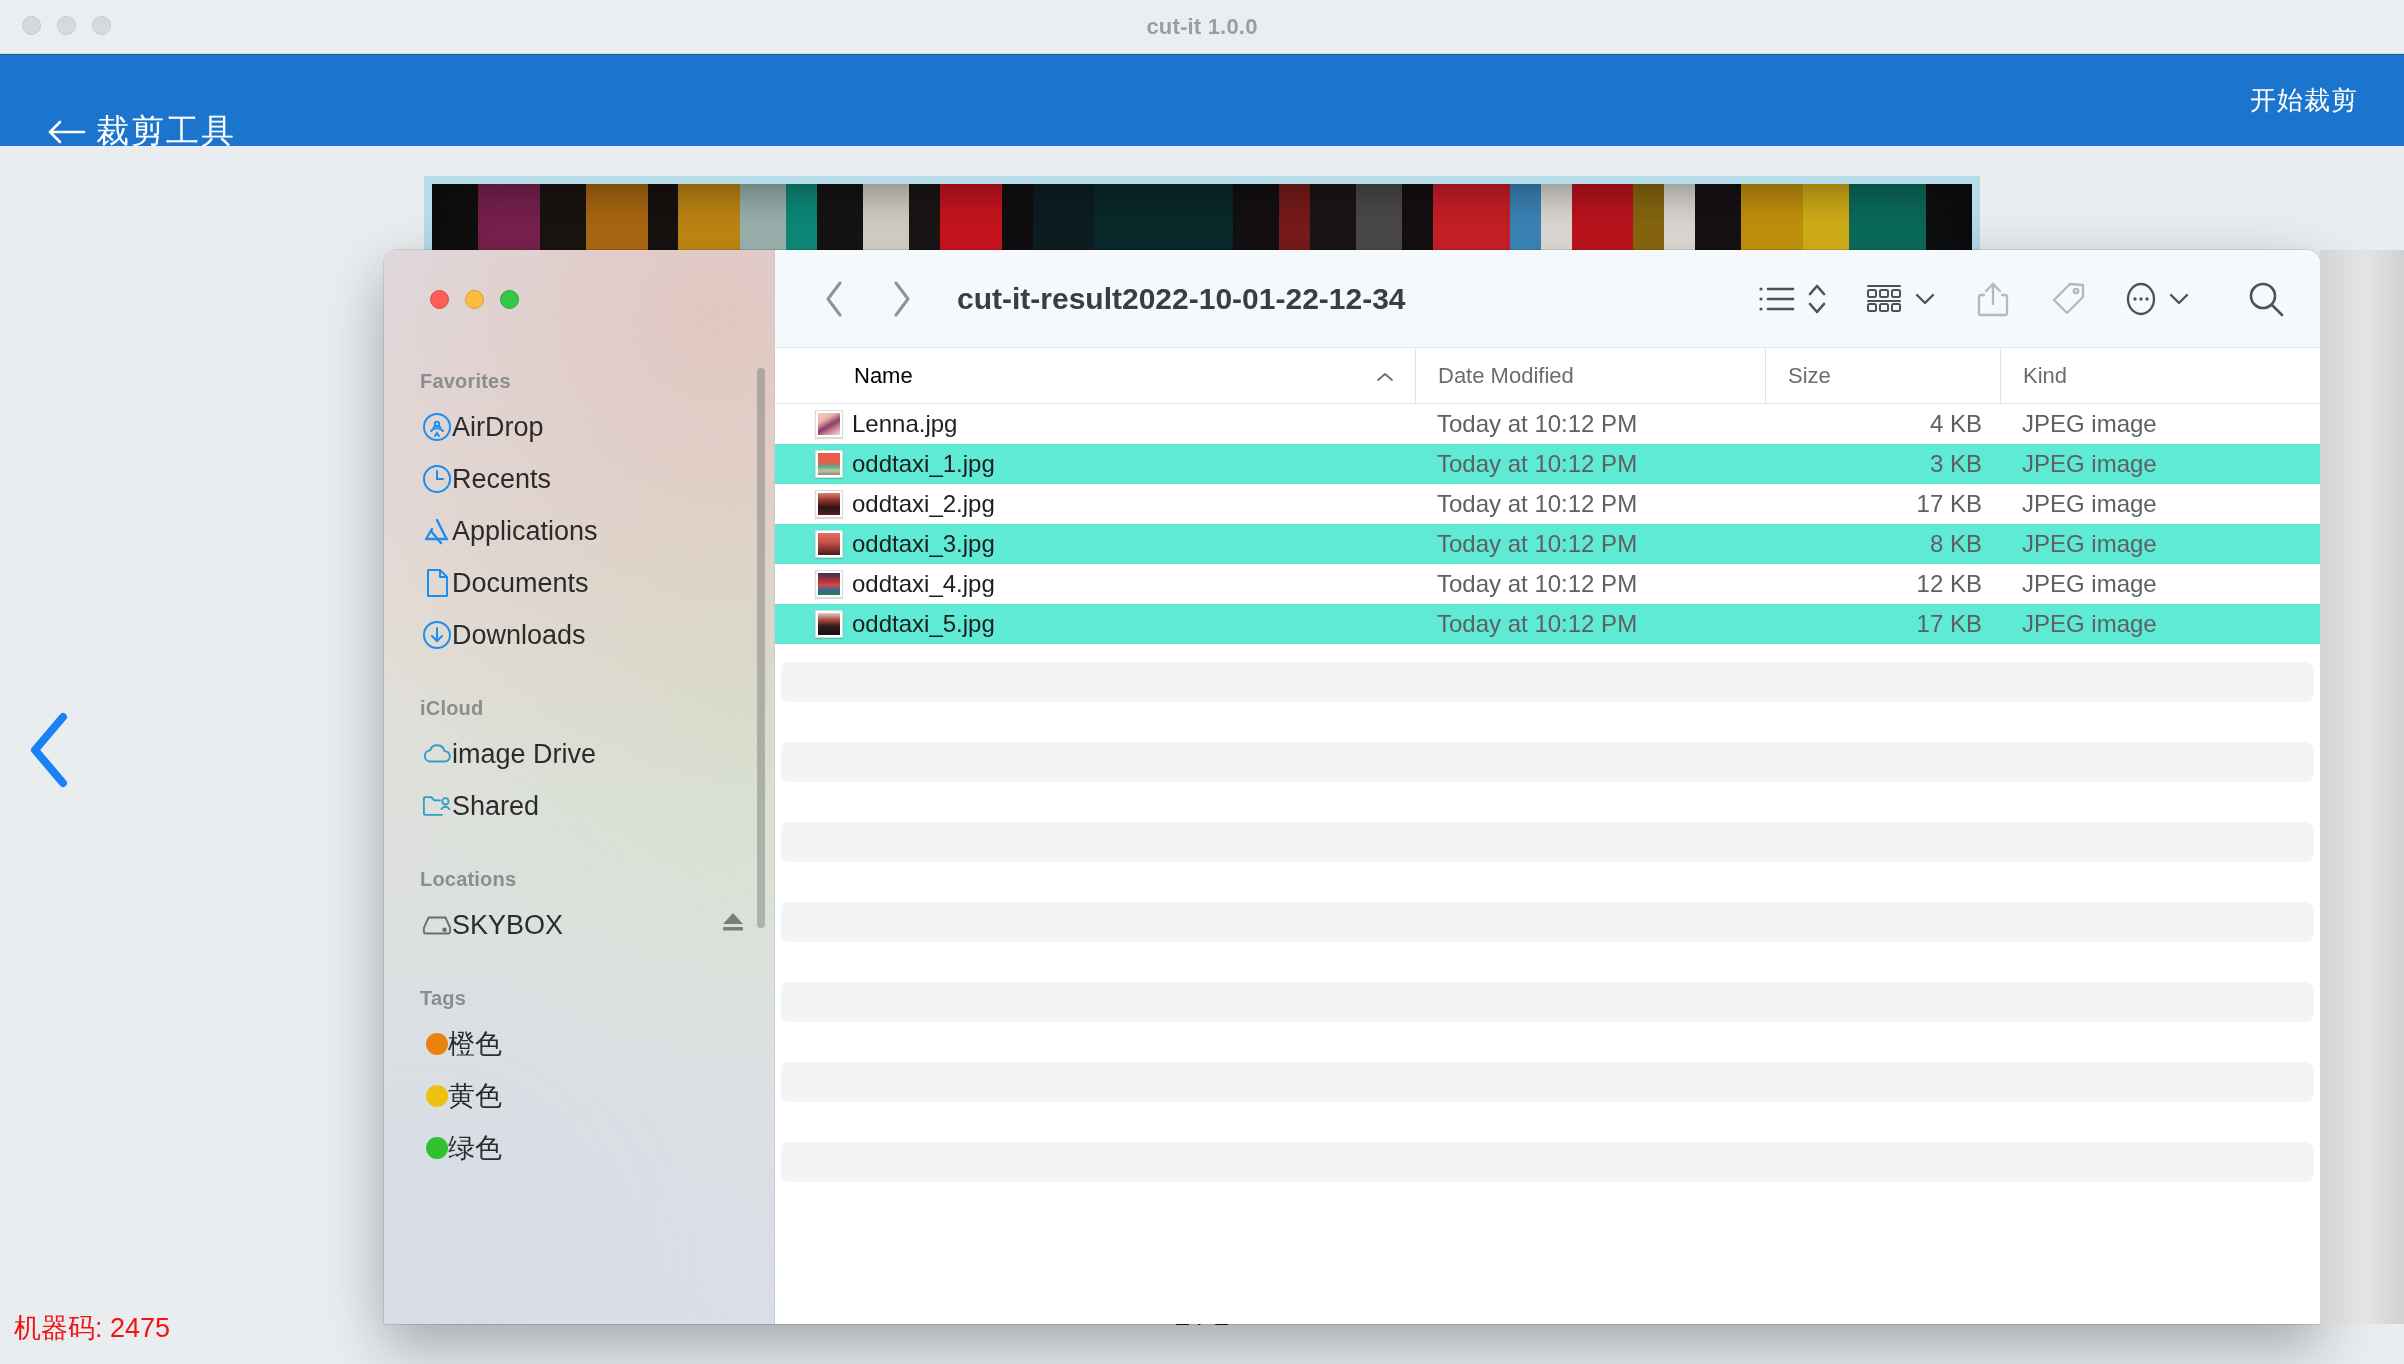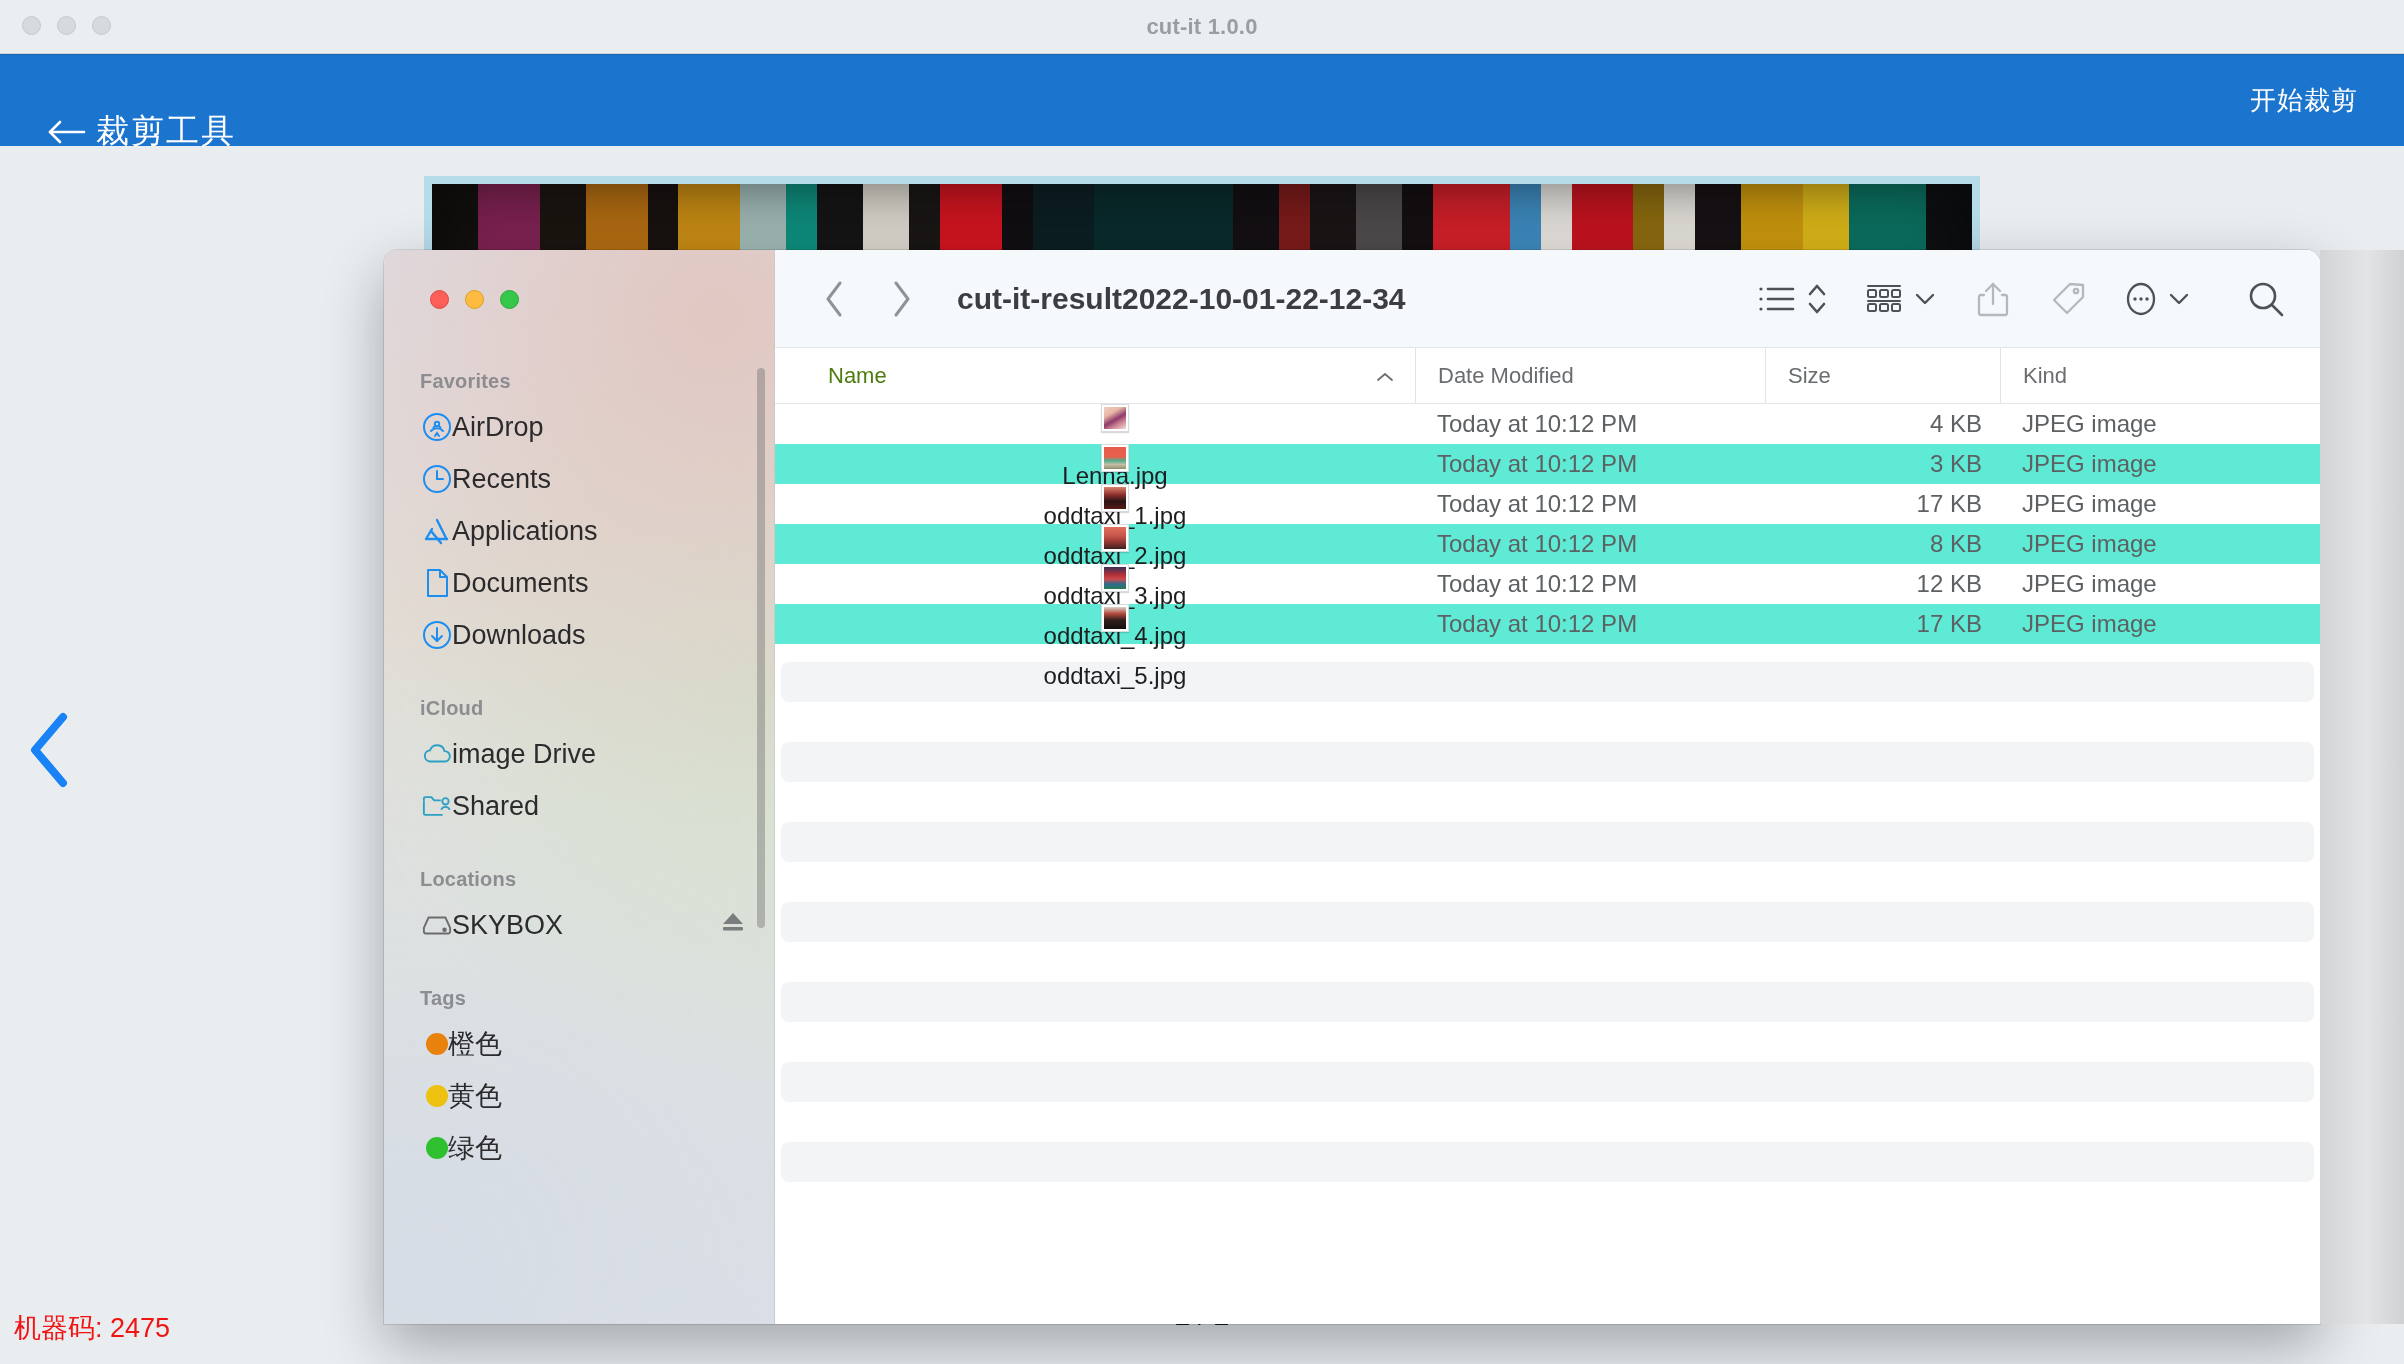--- a/index.html
+++ b/index.html
@@ -289,42 +289,42 @@
     box-sizing: border-box;
   }
   .col-head .c {
     position: relative;
     height: 100%;
     display: flex;
     align-items: center;
     box-sizing: border-box;
   }
   .col-head .c + .c { border-left: 1px solid #e0e3e6; }
-  .c-name { width: 640px; padding-left: 53px; color: #4d7c0f; justify-content: space-between; padding-right: 20px; }
+  .c-name { width: 640px; padding-left: 79px; color: #000000; justify-content: space-between; padding-right: 20px; }
   .c-date { width: 350px; padding-left: 22px; }
   .c-size { width: 235px; padding-left: 22px; }
   .c-kind { flex: 1; padding-left: 22px; }
 
   .rows {
     flex: 1;
     overflow: hidden;
     background: #fff;
     position: relative;
   }
   .row {
     height: 40px;
     display: flex;
     align-items: center;
     font-size: 24px;
     color: #1c1e20;
     box-sizing: border-box;
   }
   .row.alt { background: #5eead4; }
   .row .cell { height: 100%; display: flex; align-items: center; box-sizing: border-box; }
-  .cell-name { width: 640px; padding-left: 40px; gap: 30px; flex-direction: column; }
+  .cell-name { width: 640px; padding-left: 40px; gap: 9px; }
   .cell-date { width: 350px; padding-left: 22px; color: #5d6164; }
   .cell-size { width: 235px; justify-content: flex-end; padding-right: 18px; color: #5d6164; }
   .cell-kind { flex: 1; padding-left: 22px; color: #5d6164; }
 
   .thumb {
     width: 28px; height: 28px;
     flex: 0 0 28px;
     border: 1px solid #d9dadc;
     background: #fff;
     padding: 2px;

